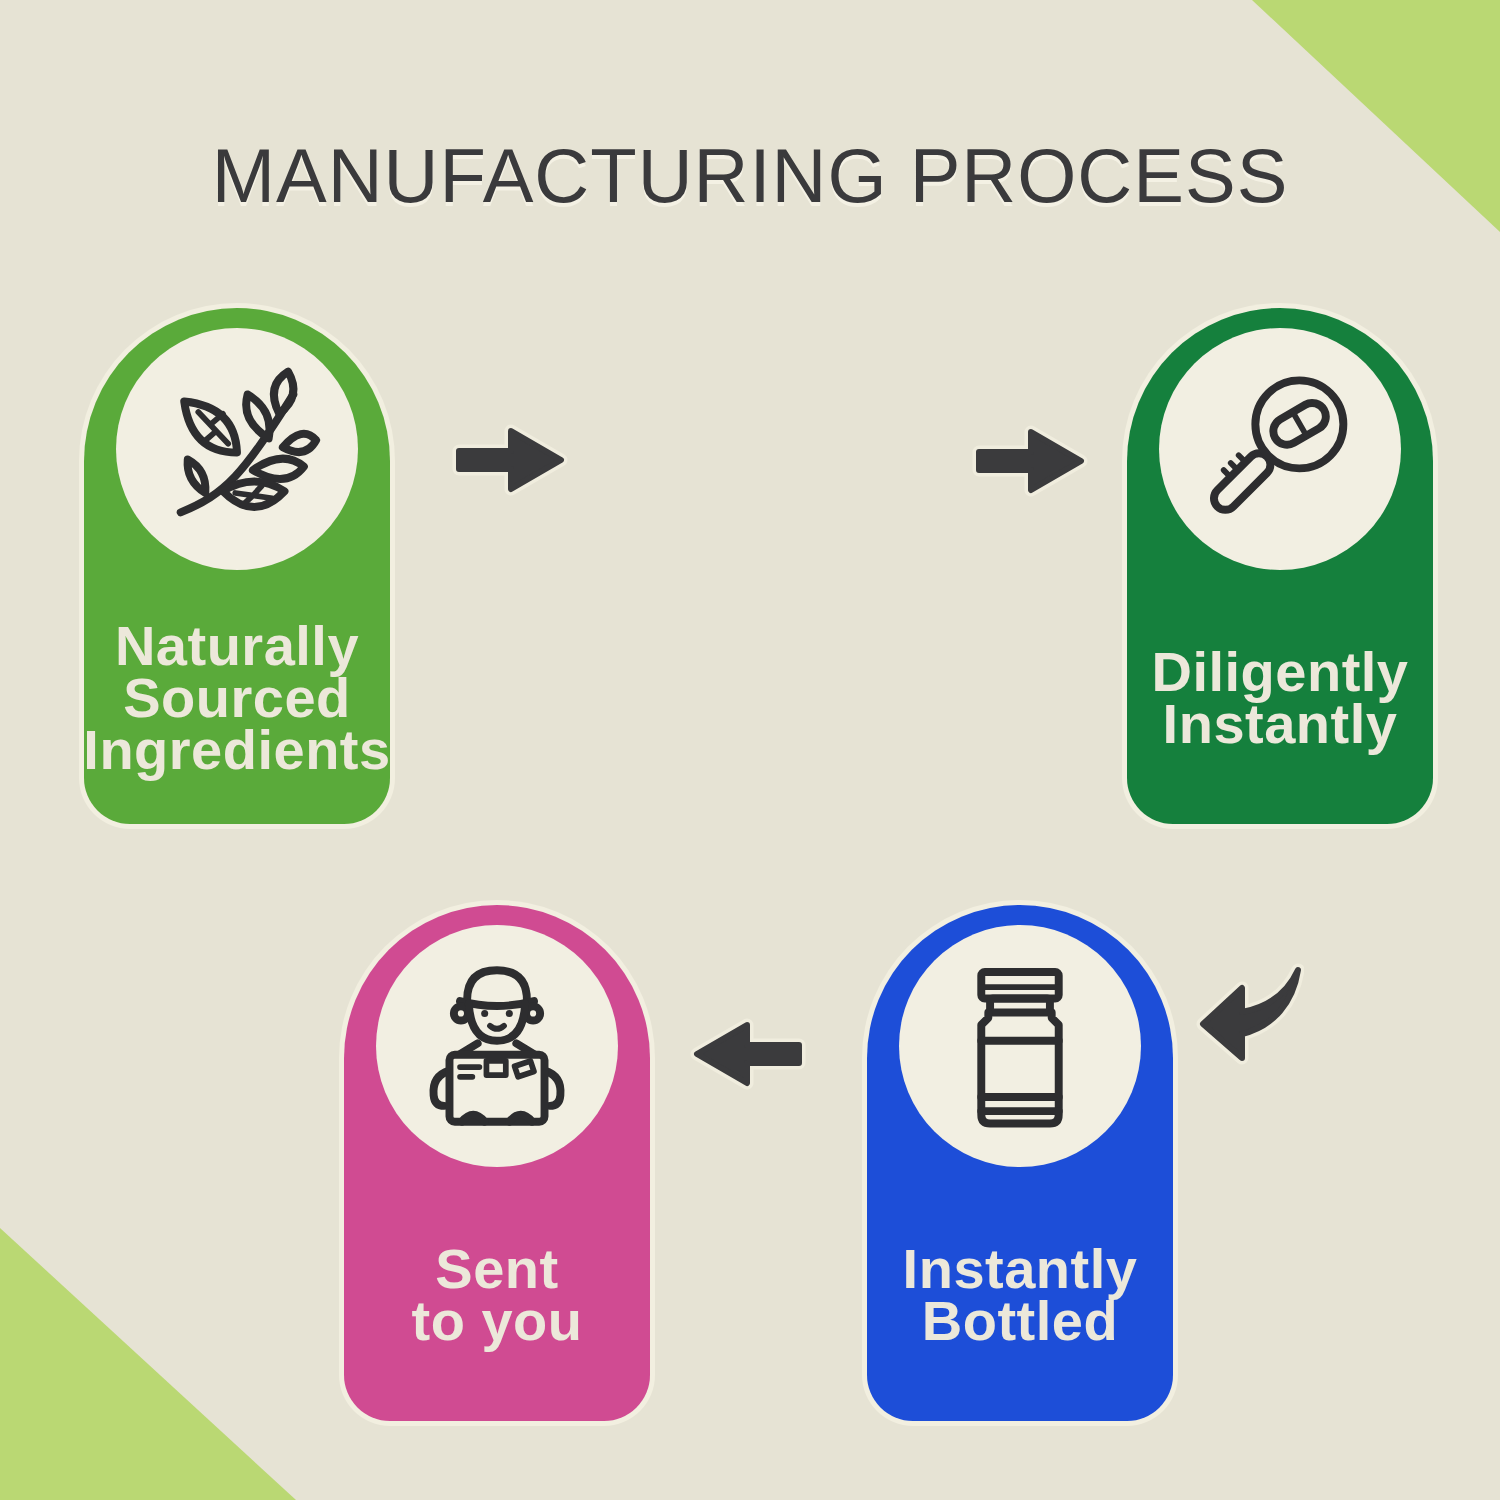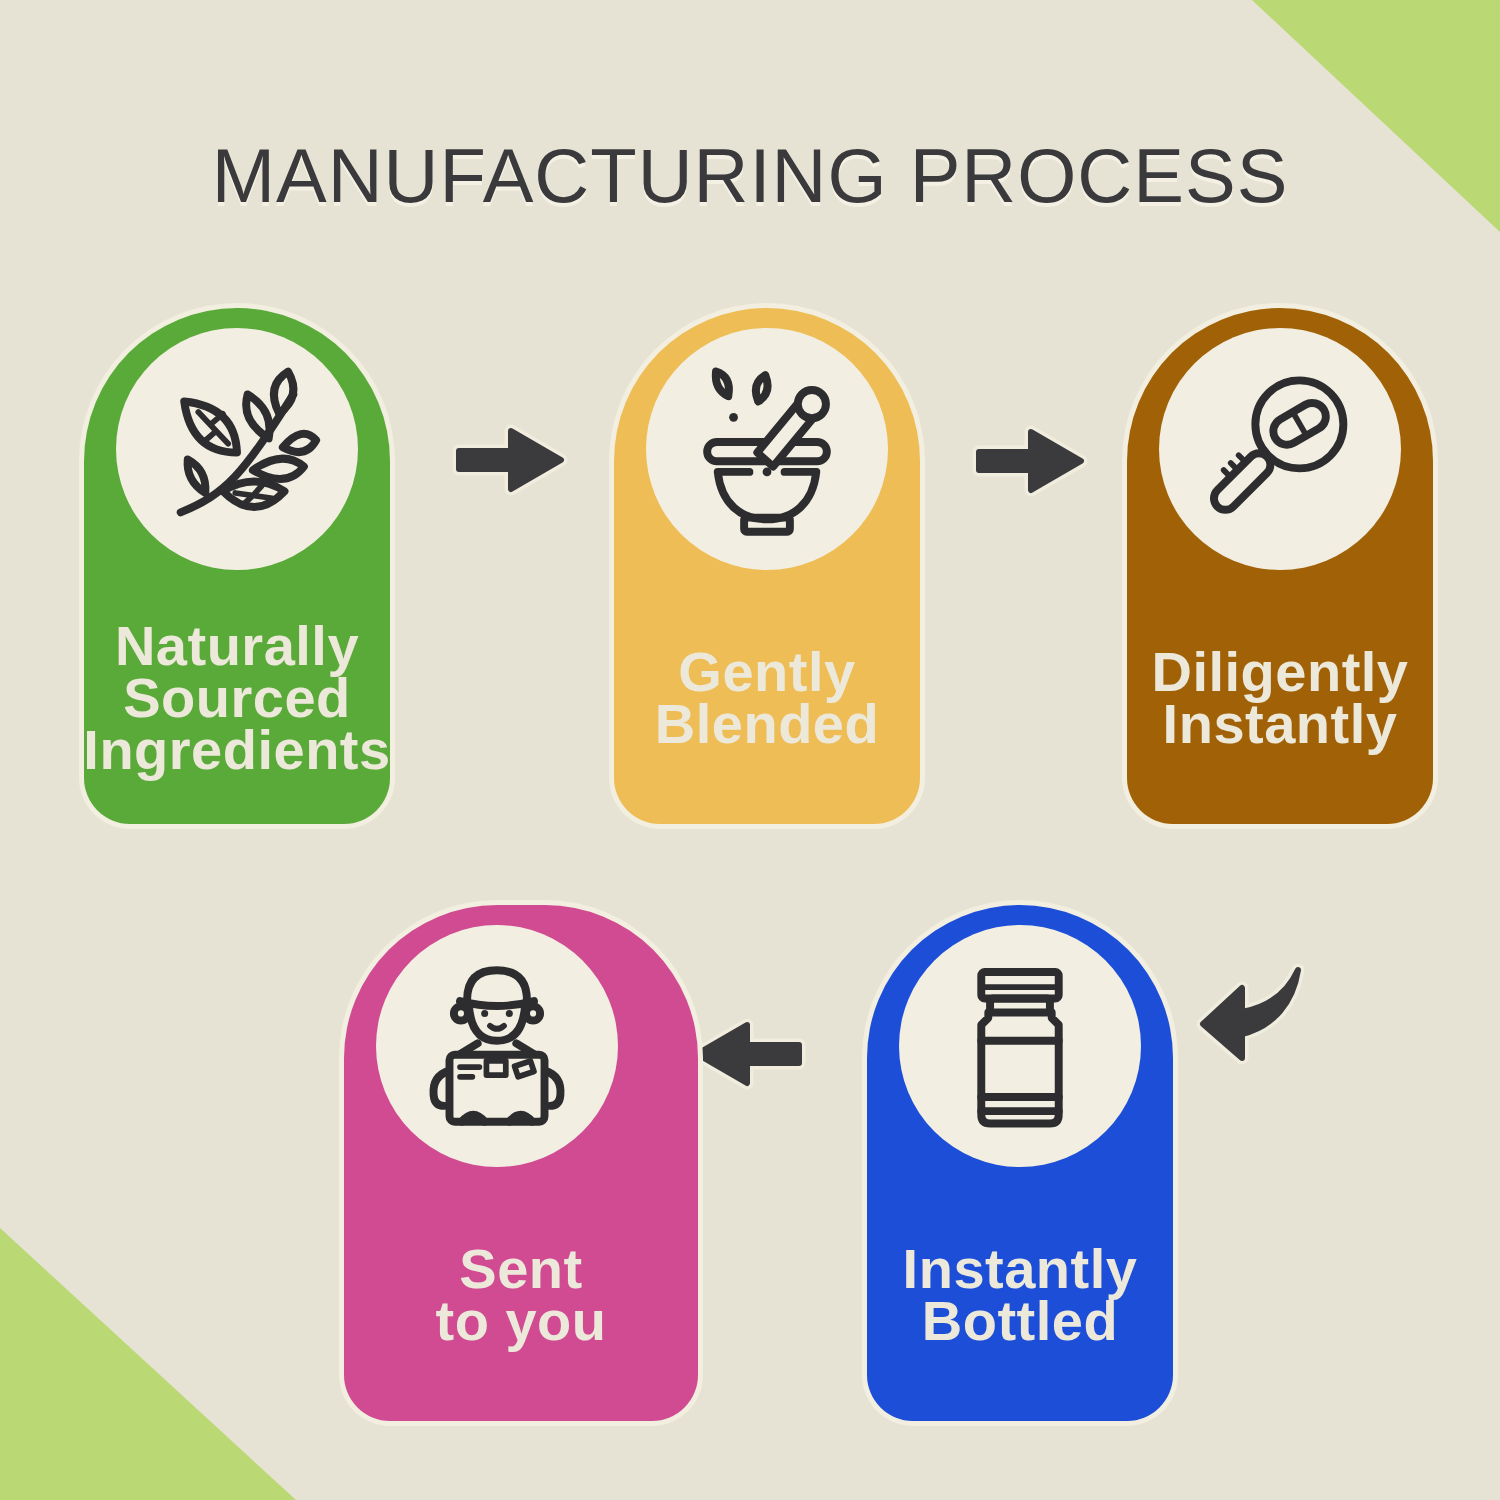--- a/index.html
+++ b/index.html
@@ -8,23 +8,23 @@
   .tri{position:absolute;background:#bad873;}
   .tri-tr{left:1252px;top:0;width:248px;height:232px;clip-path:polygon(0 0,100% 0,100% 100%);}
   .tri-bl{left:0;top:1228px;width:296px;height:272px;clip-path:polygon(0 0,100% 100%,0 100%);}
   .title{position:absolute;left:0;top:138px;width:100%;text-align:center;margin:0;
          font-size:76px;line-height:1;font-weight:normal;letter-spacing:1px;color:#3a3a3c;
          text-shadow:0 4px 0 rgba(246,243,230,.85);}
   .card{position:absolute;width:306px;height:516px;border-radius:153px 153px 46px 46px;
         box-shadow:0 0 0 5px #f2efe0;}
   .card-green{background:#5aaa3a;}
   .card-yellow{background:#eebd55;}
-  .card-teal{background:#a16207;}
+  .card-teal{background:#15803d;}
   .card-blue{background:#1d4ed8;}
-  .card-pink{background:#d04b92;padding-left:48px;}
+  .card-pink{background:#d04b92;}
   .icon-circle{position:absolute;left:32px;top:20px;width:242px;height:242px;border-radius:50%;
                background:#f2efe2;display:flex;align-items:center;justify-content:center;}
   .icon{width:176px;height:176px;}
   .ic{fill:none;stroke:#2d2d2f;stroke-width:9;stroke-linecap:round;stroke-linejoin:round;}
   .thin{stroke-width:6.5;}
   .ic-fill{fill:#2d2d2f;stroke:none;}
   .ic-cream{fill:#f2efe2;stroke:#2d2d2f;stroke-width:9;stroke-linecap:round;stroke-linejoin:round;}
   .card-label{position:absolute;left:6px;right:6px;top:300px;height:180px;display:flex;
               flex-direction:column;align-items:center;justify-content:center;
               color:#ece8da;font-weight:bold;font-size:56px;line-height:52px;
@@ -64,39 +64,20 @@
       <span>Sourced</span>
       <span>Ingredients</span>
     </div>
   </section>
 
   <svg class="arrow" style="left:452px;top:423px" width="116" height="74" viewBox="0 0 116 74">
     <path class="halo" d="M7 28 H59 V8 L109 37 L59 66 V46 H7 Z"></path>
     <path class="abody" d="M7 28 H59 V8 L109 37 L59 66 V46 H7 Z"></path>
   </svg>
 
-  <section class="card card-yellow" style="left:614px;top:308px">
-    <div class="icon-circle">
-      <svg class="icon" viewBox="0 0 200 200">
-        <path class="ic" d="M56 40 Q40 32 42 12 Q60 18 56 40 Z"></path>
-        <path class="ic" d="M90 46 Q82 26 98 16 Q106 36 90 46 Z"></path>
-        <circle class="ic-fill" cx="62" cy="64" r="5"></circle>
-        <rect class="ic-cream" x="32" y="92" width="136" height="22" rx="11"></rect>
-        <path class="ic-cream" d="M89 104 L136 47 L154 63 L107 120 Z"></path>
-        <circle class="ic-cream" cx="151" cy="49" r="16"></circle>
-        <path class="ic" d="M80 126 L44 126 C48 162 70 180 100 180 C130 180 152 162 156 126 L120 126"></path>
-        <circle class="ic-fill" cx="100" cy="126" r="5"></circle>
-        <rect class="ic" x="74" y="178" width="52" height="16" rx="3"></rect>
-      </svg>
-    </div>
-    <div class="card-label">
-      <span>Gently</span>
-      <span>Blended</span>
-    </div>
-  </section>
 
   <svg class="arrow" style="left:972px;top:424px" width="116" height="74" viewBox="0 0 116 74">
     <path class="halo" d="M7 28 H59 V8 L109 37 L59 66 V46 H7 Z"></path>
     <path class="abody" d="M7 28 H59 V8 L109 37 L59 66 V46 H7 Z"></path>
   </svg>
 
   <section class="card card-teal" style="left:1127px;top:308px">
     <div class="icon-circle">
       <svg class="icon" viewBox="0 0 200 200">
         <rect class="ic-cream" x="17" y="124" width="80" height="26" rx="13" transform="rotate(-45 57 137)"></rect>

